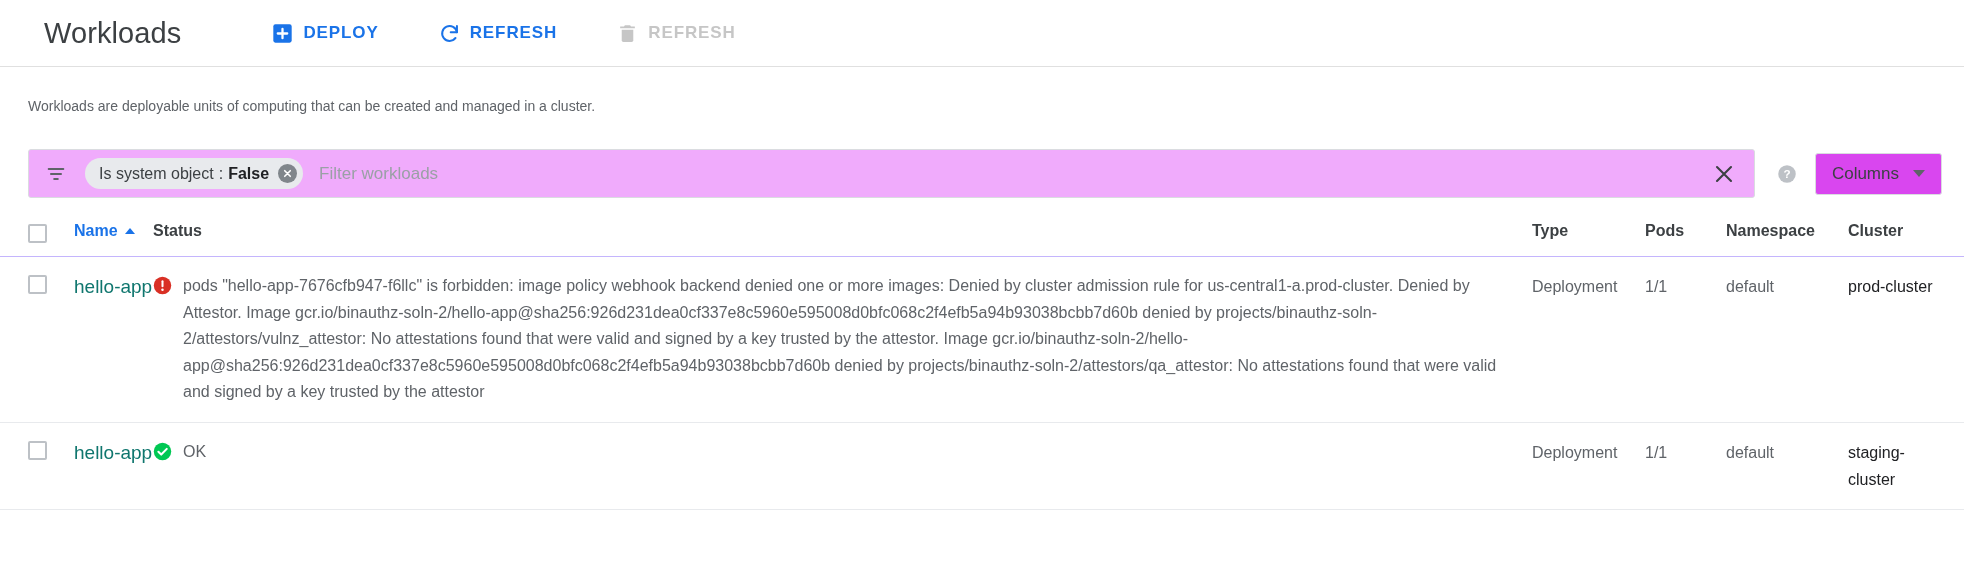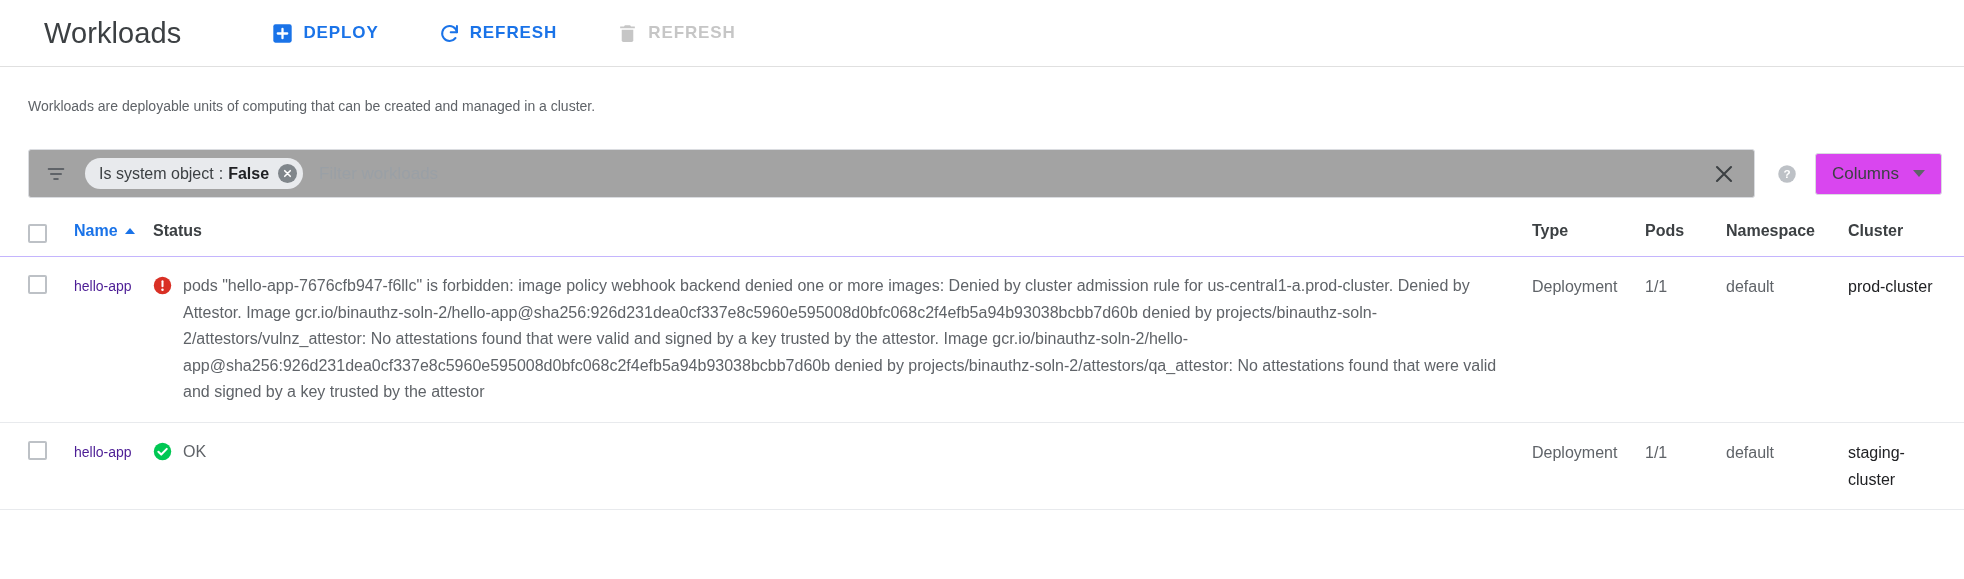--- a/index.html
+++ b/index.html
@@ -78,21 +78,21 @@
     padding-right: 22px;
   }
   .filter-box {
     flex: 1;
     height: 49px;
     border: 1px solid #dadce0;
     border-radius: 3px;
     display: flex;
     align-items: center;
     padding: 0 14px 0 16px;
-    background: #a3a3a3;
+    background: #f0abfc;
     min-width: 0;
   }
   .filter-icon { flex: 0 0 auto; margin-right: 18px; }
   .chip {
     display: inline-flex;
     align-items: center;
     height: 31px;
     background: #e8eaed;
     border-radius: 16px;
     padding: 0 6px 0 14px;
@@ -212,22 +212,22 @@
   }
   .checkbox {
     width: 19px; height: 19px;
     border: 2px solid #bdc1c6;
     border-radius: 2px;
     background: #fff;
     cursor: pointer;
     display: block;
   }
   .cell-name {
-    font-size: 14px;
-    color: #4c1d95;
+    font-size: 19px;
+    color: #0f766e;
     line-height: 27px;
     word-break: break-word;
     cursor: pointer;
   }
   .cell-muted {
     font-size: 16px;
     color: #5f6368;
     line-height: 27px;
   }
   .cell-cluster {

